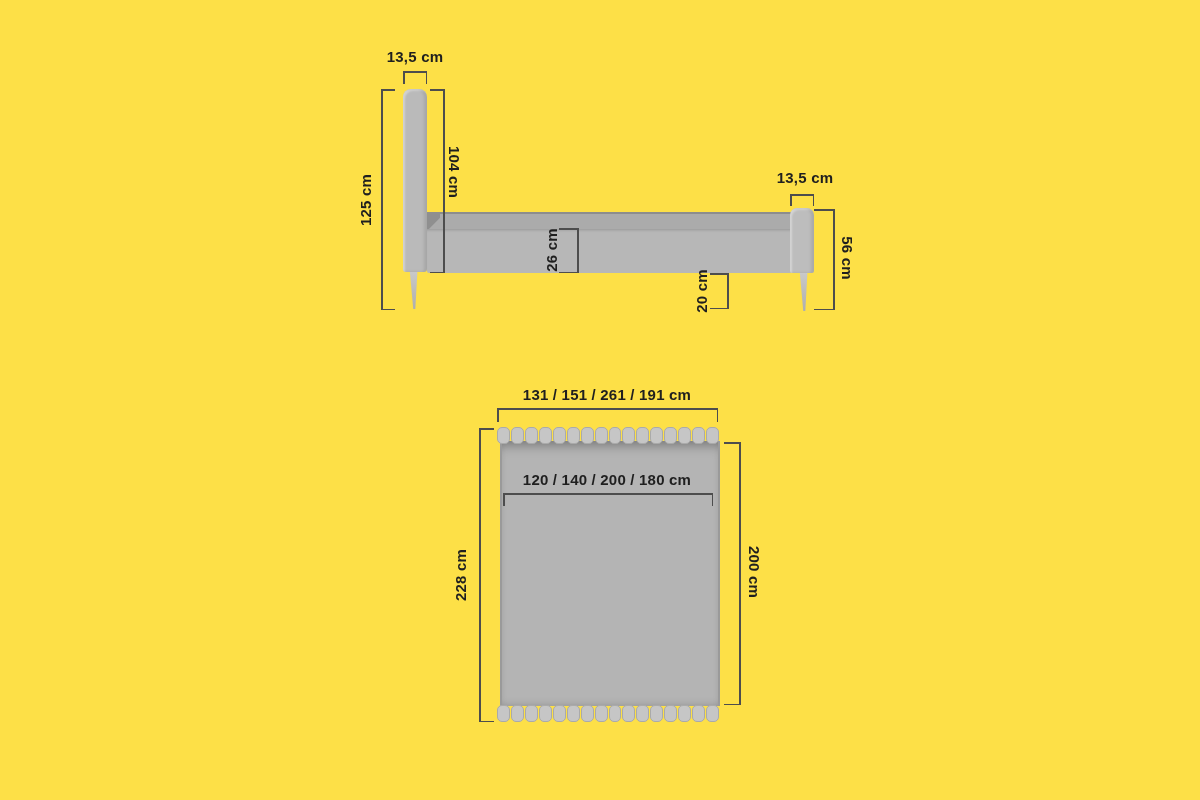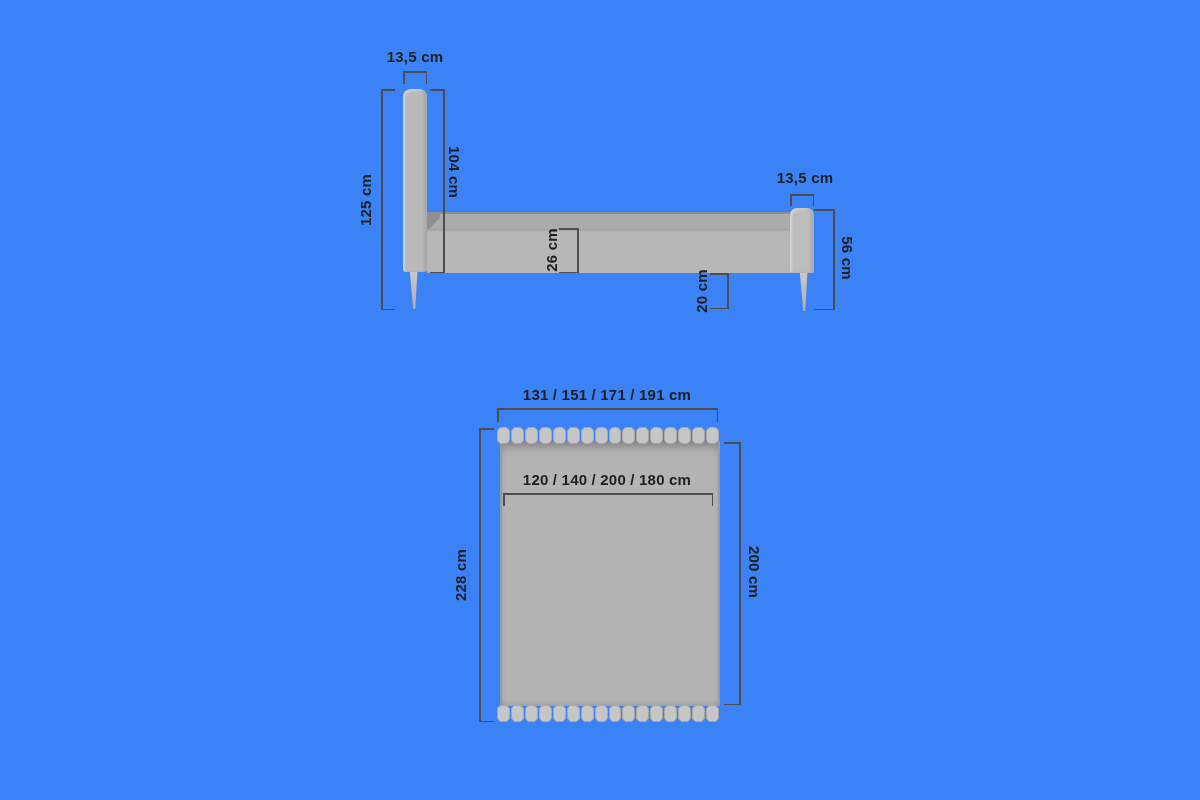--- a/index.html
+++ b/index.html
@@ -1,17 +1,17 @@
 <!DOCTYPE html>
 <html><head>
 <meta charset="utf-8">
 <style>
   html,body{margin:0;padding:0;background:#ffffff;}
   .canvas{
-    position:relative;width:1200px;height:800px;background:#3b82f6;
+    position:relative;width:1200px;height:800px;background:#fde047;
     font-family:"Liberation Sans","DejaVu Sans",sans-serif;
     color:#222222;overflow:hidden;
   }
   
   .part{position:absolute;}
   .headboard{
     left:403px;top:89px;width:24px;height:183px;background:#bababa;
     border-radius:8px 8px 3px 3px;
     box-shadow:inset -3px 0 3px rgba(0,0,0,.10), inset 2px 2px 2px rgba(255,255,255,.35);
   }
@@ -162,21 +162,21 @@
         <div class="slat"></div>
         <div class="slat"></div>
         <div class="slat"></div>
         <div class="slat"></div>
         <div class="slat"></div>
         <div class="slat"></div>
         <div class="slat"></div>
       </div>
 
     <div>
-      <div class="dim-label" style="left:487px;top:386px;width:240px;">131 / 151 / 171 / 191 cm</div>
+      <div class="dim-label" style="left:487px;top:386px;width:240px;">131 / 151 / 261 / 191 cm</div>
       <div class="dline" style="left:497px;top:408px;width:221px;height:1.5px;"></div>
       <div class="dline" style="left:497px;top:408px;width:1.5px;height:14px;"></div>
       <div class="dline" style="left:716.5px;top:408px;width:1.5px;height:14px;"></div>
     </div>
 
     <div>
       <div class="dim-label" style="left:487px;top:471px;width:240px;">120 / 140 / 200 / 180  cm</div>
       <div class="dline" style="left:503px;top:493px;width:210px;height:1.5px;"></div>
       <div class="dline" style="left:503px;top:493px;width:1.5px;height:13px;"></div>
       <div class="dline" style="left:711.5px;top:493px;width:1.5px;height:13px;"></div>

